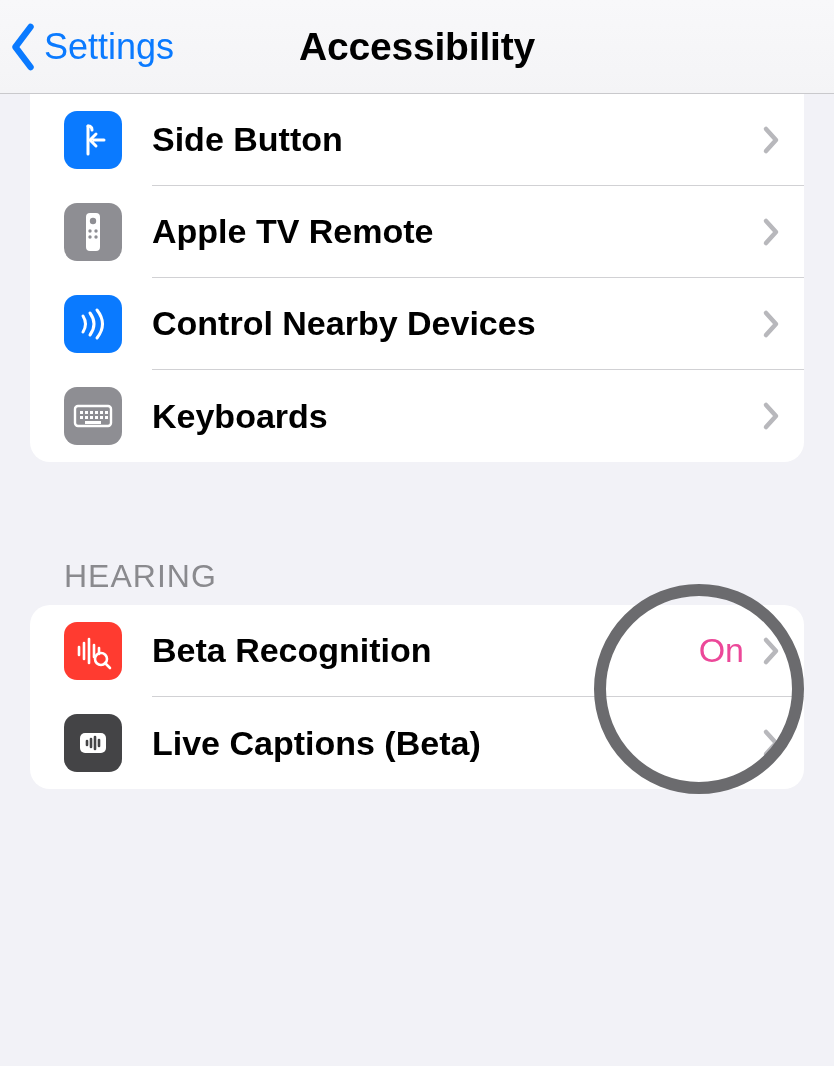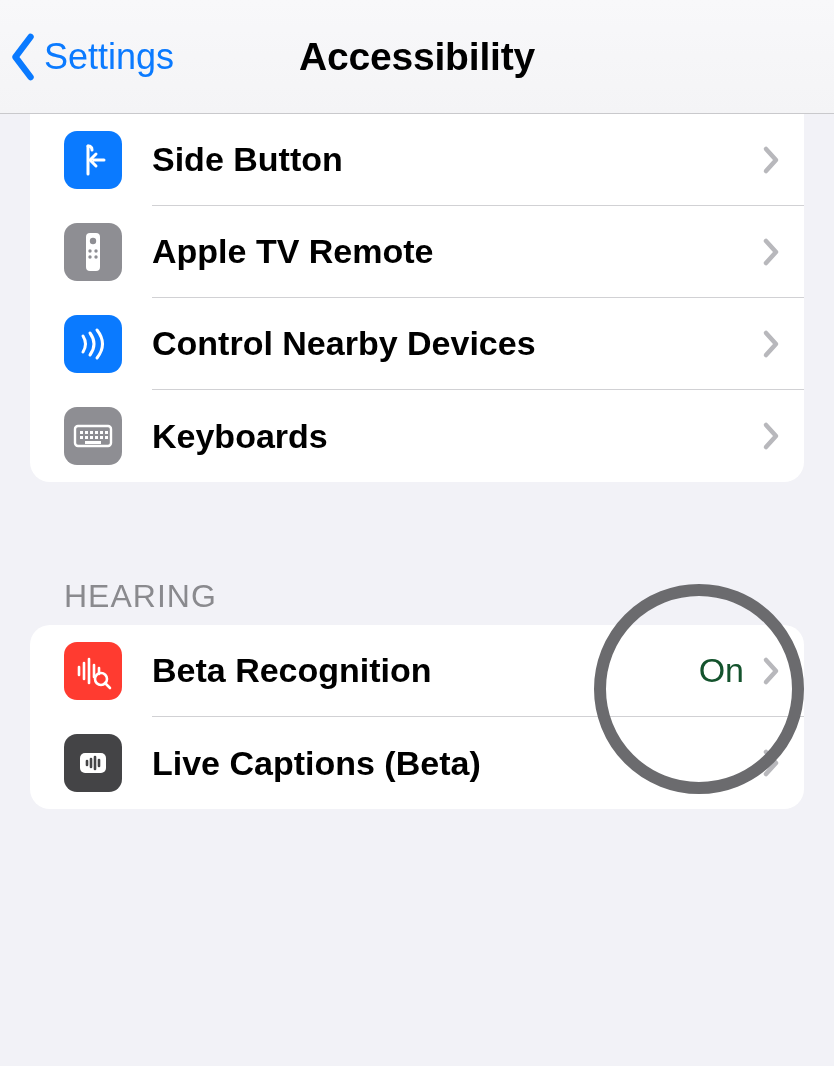--- a/index.html
+++ b/index.html
@@ -7,21 +7,21 @@
     width: 834px;
     height: 1066px;
     font-family: -apple-system, "SF Pro Text", "Helvetica Neue", Arial, sans-serif;
     background: #f2f2f7;
     overflow: hidden;
   }
 
   
   .navbar {
     position: relative;
-    height: 114px;
+    height: 94px;
     background: linear-gradient(#f8f8fa, #f4f4f6);
     border-bottom: 1px solid #c9c9cc;
     display: flex;
     align-items: center;
   }
   .back-button {
     position: absolute;
     left: 8px;
     top: 50%;
     transform: translateY(-50%);
@@ -96,21 +96,21 @@
     padding-right: 24px;
   }
   .row:not(:last-child) .row-body { border-bottom: 1px solid #d1d1d4; }
   .row-label {
     font-size: 34px;
     color: #000;
     font-weight: 700;
   }
   .row-value {
     font-size: 34px;
-    color: #14532d;
+    color: #ec4899;
     margin-left: auto;
     margin-right: 18px;
   }
   .chevron {
     width: 18px;
     height: 30px;
     flex: 0 0 18px;
   }
   .chevron path { stroke: #b8b8bc; stroke-width: 4.5; fill: none; stroke-linecap: round; stroke-linejoin: round; }
 

